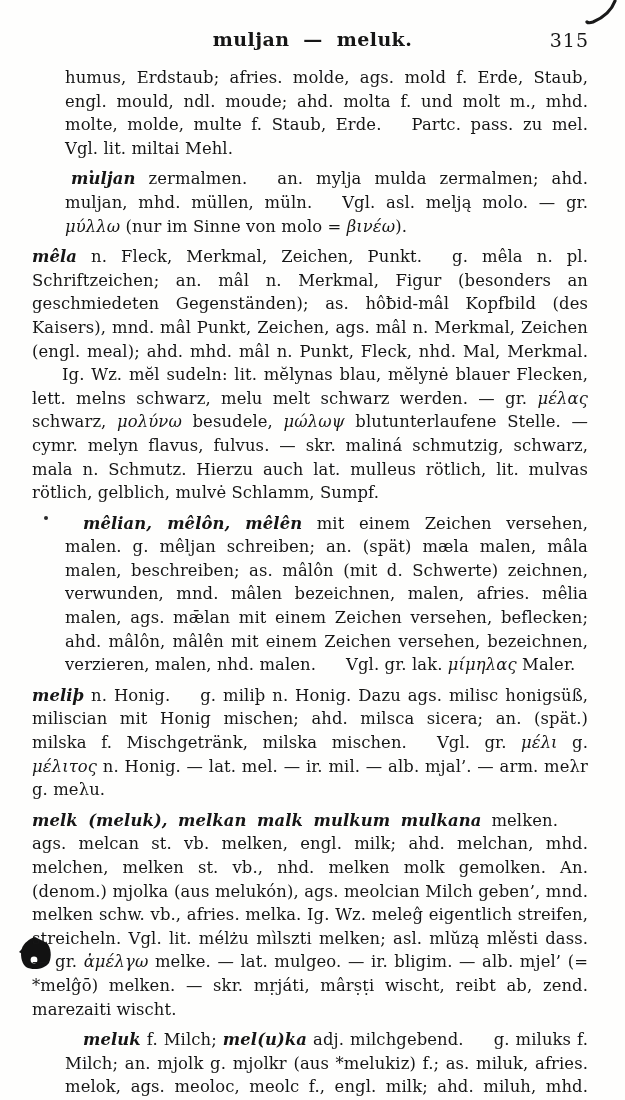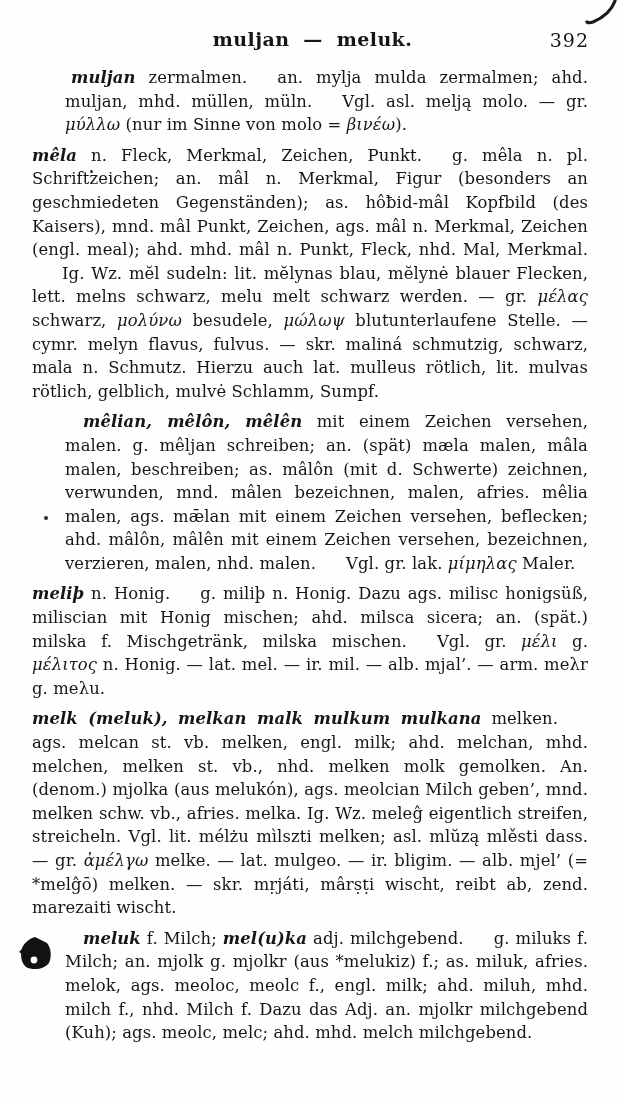--- a/index.html
+++ b/index.html
@@ -52,33 +52,34 @@
 <body>
 
 <div class="page">
 
   <svg class="pen-mark" viewBox="0 0 34 30">
     <path d="M32 1 C29 9 22 17 10 22 C7 23 5 23 4 22" fill="none" stroke="#1a1a1a" stroke-width="3.2" stroke-linecap="round"></path>
   </svg>
 
   <div class="header">
     <div class="running-title">muljan — meluk.</div>
-    <div class="page-number">392</div>
+    <div class="page-number">315</div>
   </div>
 
   <div class="stray-dot d1"></div>
   <div class="stray-dot d2"></div>
 
   <svg class="ink-blot" viewBox="0 0 34 36">
     <path d="M16 1 L28 7 C32 12 33 20 30 27 C26 33 14 35 7 31 C2 27 1 18 3 12 C5 7 10 3 16 1 Z" fill="#121212"></path>
     <path d="M5 11 L0 16 L5 19 Z" fill="#121212"></path>
     <circle cx="15" cy="24" r="3.4" fill="#fefefd"></circle>
   </svg>
 
   <div class="content">
+      <p class="entry sub" style="text-indent: 0px;"><span class="txt">humus, Erdstaub; afries. molde, ags. mold f. Erde, Staub, engl. mould, ndl. moude; ahd. molta f. und molt m., mhd. molte, molde, multe f. Staub, Erde.</span><span class="gap"></span><span class="txt">Partc. pass. zu mel. Vgl. lit. miltai Mehl.</span></p>
       <p class="entry sub" style="text-indent: 6px;"><span class="hw">muljan</span><span class="txt"> zermalmen.</span><span class="gap"></span><span class="txt">an. mylja mulda zermalmen; ahd. muljan, mhd. müllen, müln.</span><span class="gap"></span><span class="txt">Vgl. asl. melją molo. — gr. </span><span class="greek">μύλλω</span><span class="txt"> (nur im Sinne von molo = </span><span class="greek">βινέω</span><span class="txt">).</span></p>
       <p class="entry" style="text-indent: 0px;"><span class="hw">mêla</span><span class="txt"> n. Fleck, Merkmal, Zeichen, Punkt.</span><span class="gap"></span><span class="txt">g. mêla n. pl. Schriftzeichen; an. mâl n. Merkmal, Figur (besonders an geschmiedeten Gegenständen); as. hôƀid-mâl Kopfbild (des Kaisers), mnd. mâl Punkt, Zeichen, ags. mâl n. Merkmal, Zeichen (engl. meal); ahd. mhd. mâl n. Punkt, Fleck, nhd. Mal, Merkmal.</span><span class="gap"></span><span class="txt">Ig. Wz. mĕl sudeln: lit. mĕlynas blau, mĕlynė blauer Flecken, lett. melns schwarz, melu melt schwarz werden. — gr. </span><span class="greek">μέλας</span><span class="txt"> schwarz, </span><span class="greek">μολύνω</span><span class="txt"> besudele, </span><span class="greek">μώλωψ</span><span class="txt"> blutunterlaufene Stelle. — cymr. melyn flavus, fulvus. — skr. maliná schmutzig, schwarz, mala n. Schmutz. Hierzu auch lat. mulleus rötlich, lit. mulvas rötlich, gelblich, mulvė Schlamm, Sumpf.</span></p>
       <p class="entry sub" style="text-indent: 18px;"><span class="hw">mêlian, mêlôn, mêlên</span><span class="txt"> mit einem Zeichen versehen, malen. g. mêljan schreiben; an. (spät) mæla malen, mâla malen, beschreiben; as. mâlôn (mit d. Schwerte) zeichnen, verwunden, mnd. mâlen bezeichnen, malen, afries. mêlia malen, ags. mǣlan mit einem Zeichen versehen, beflecken; ahd. mâlôn, mâlên mit einem Zeichen versehen, bezeichnen, verzieren, malen, nhd. malen.</span><span class="gap"></span><span class="txt">Vgl. gr. lak. </span><span class="greek">μίμηλας</span><span class="txt"> Maler.</span></p>
       <p class="entry" style="text-indent: 0px;"><span class="hw">meliþ</span><span class="txt"> n. Honig.</span><span class="gap"></span><span class="txt">g. miliþ n. Honig. Dazu ags. milisc honigsüß, miliscian mit Honig mischen; ahd. milsca sicera; an. (spät.) milska f. Mischgetränk, milska mischen.</span><span class="gap"></span><span class="txt">Vgl. gr. </span><span class="greek">μέλι</span><span class="txt"> g. </span><span class="greek">μέλιτος</span><span class="txt"> n. Honig. — lat. mel. — ir. mil. — alb. mjal’. — arm. meλr g. meλu.</span></p>
       <p class="entry" style="text-indent: 0px;"><span class="hw">melk (meluk), melkan malk mulkum mulkana</span><span class="txt"> melken.</span><span class="gap"></span><span class="txt">ags. melcan st. vb. melken, engl. milk; ahd. melchan, mhd. melchen, melken st. vb., nhd. melken molk gemolken. An. (denom.) mjolka (aus melukón), ags. meolcian Milch geben’, mnd. melken schw. vb., afries. melka. Ig. Wz. meleĝ eigentlich streifen, streicheln. Vgl. lit. mélżu mìlszti melken; asl. mlŭzą mlěsti dass. — gr. </span><span class="greek">ἀμέλγω</span><span class="txt"> melke. — lat. mulgeo. — ir. bligim. — alb. mjel’ (= *melĝō) melken. — skr. mṛjáti, mârṣṭi wischt, reibt ab, zend. marezaiti wischt.</span></p>
       <p class="entry sub" style="text-indent: 18px;"><span class="hw">meluk</span><span class="txt"> f. Milch; </span><span class="hw">mel(u)ka</span><span class="txt"> adj. milchgebend.</span><span class="gap"></span><span class="txt">g. miluks f. Milch; an. mjolk g. mjolkr (aus *melukiz) f.; as. miluk, afries. melok, ags. meoloc, meolc f., engl. milk; ahd. miluh, mhd. milch f., nhd. Milch f. Dazu das Adj. an. mjolkr milchgebend (Kuh); ags. meolc, melc; ahd. mhd. melch milchgebend.</span><span class="gap"></span></p>
     </div>
 
 </div>
 

